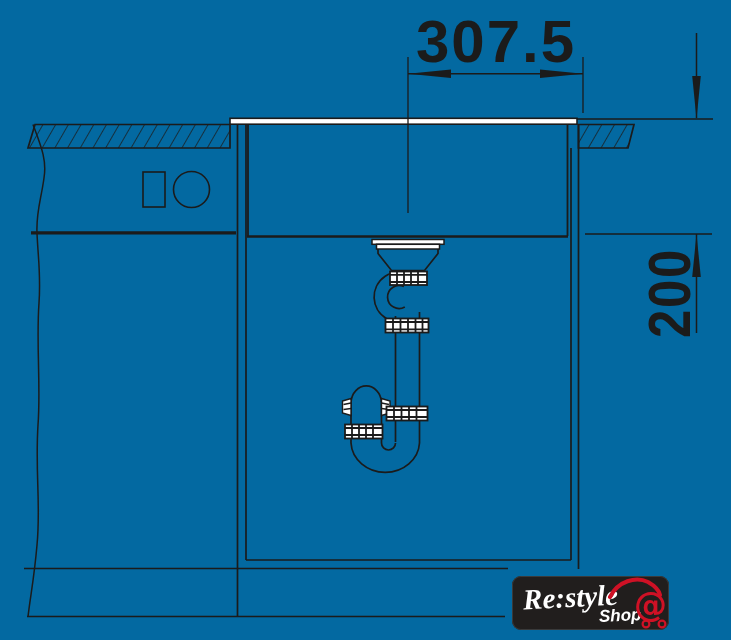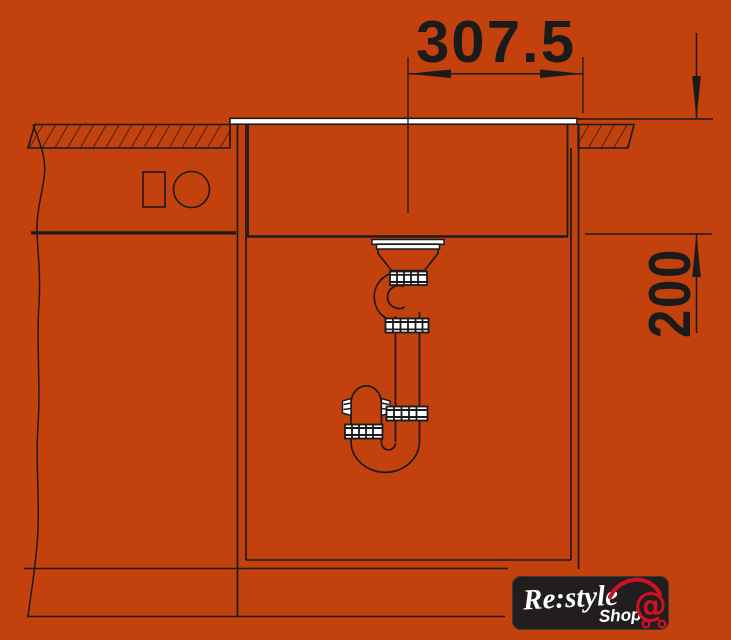--- a/index.html
+++ b/index.html
@@ -1,16 +1,16 @@
 <!DOCTYPE html>
 <html><head>
 <meta charset="utf-8">
 <style>
   html,body{margin:0;padding:0;background:#ffffff;}
-  .stage{position:relative;width:731px;height:640px;background:#c2410c;overflow:hidden;
+  .stage{position:relative;width:731px;height:640px;background:#0369a1;overflow:hidden;
          font-family:"Liberation Sans",sans-serif;}
   svg text{font-family:"Liberation Sans",sans-serif;}
   .dim-text{font-weight:bold;fill:#1b1b1b;font-size:60px;letter-spacing:2px;}
   
   .logo{position:absolute;left:512px;top:576px;width:157px;height:54px;
         background:#211e1d;border-radius:9px;box-shadow:0 0 0 1px #3a3a3a inset;}
   .logo .brand{position:absolute;left:11px;top:5px;color:#ffffff;
         font-family:"Liberation Serif",serif;font-style:italic;font-weight:bold;
         font-size:29px;letter-spacing:0px;transform:rotate(-3deg);white-space:nowrap;}
   .logo .sub{position:absolute;left:87px;top:30px;color:#ffffff;

